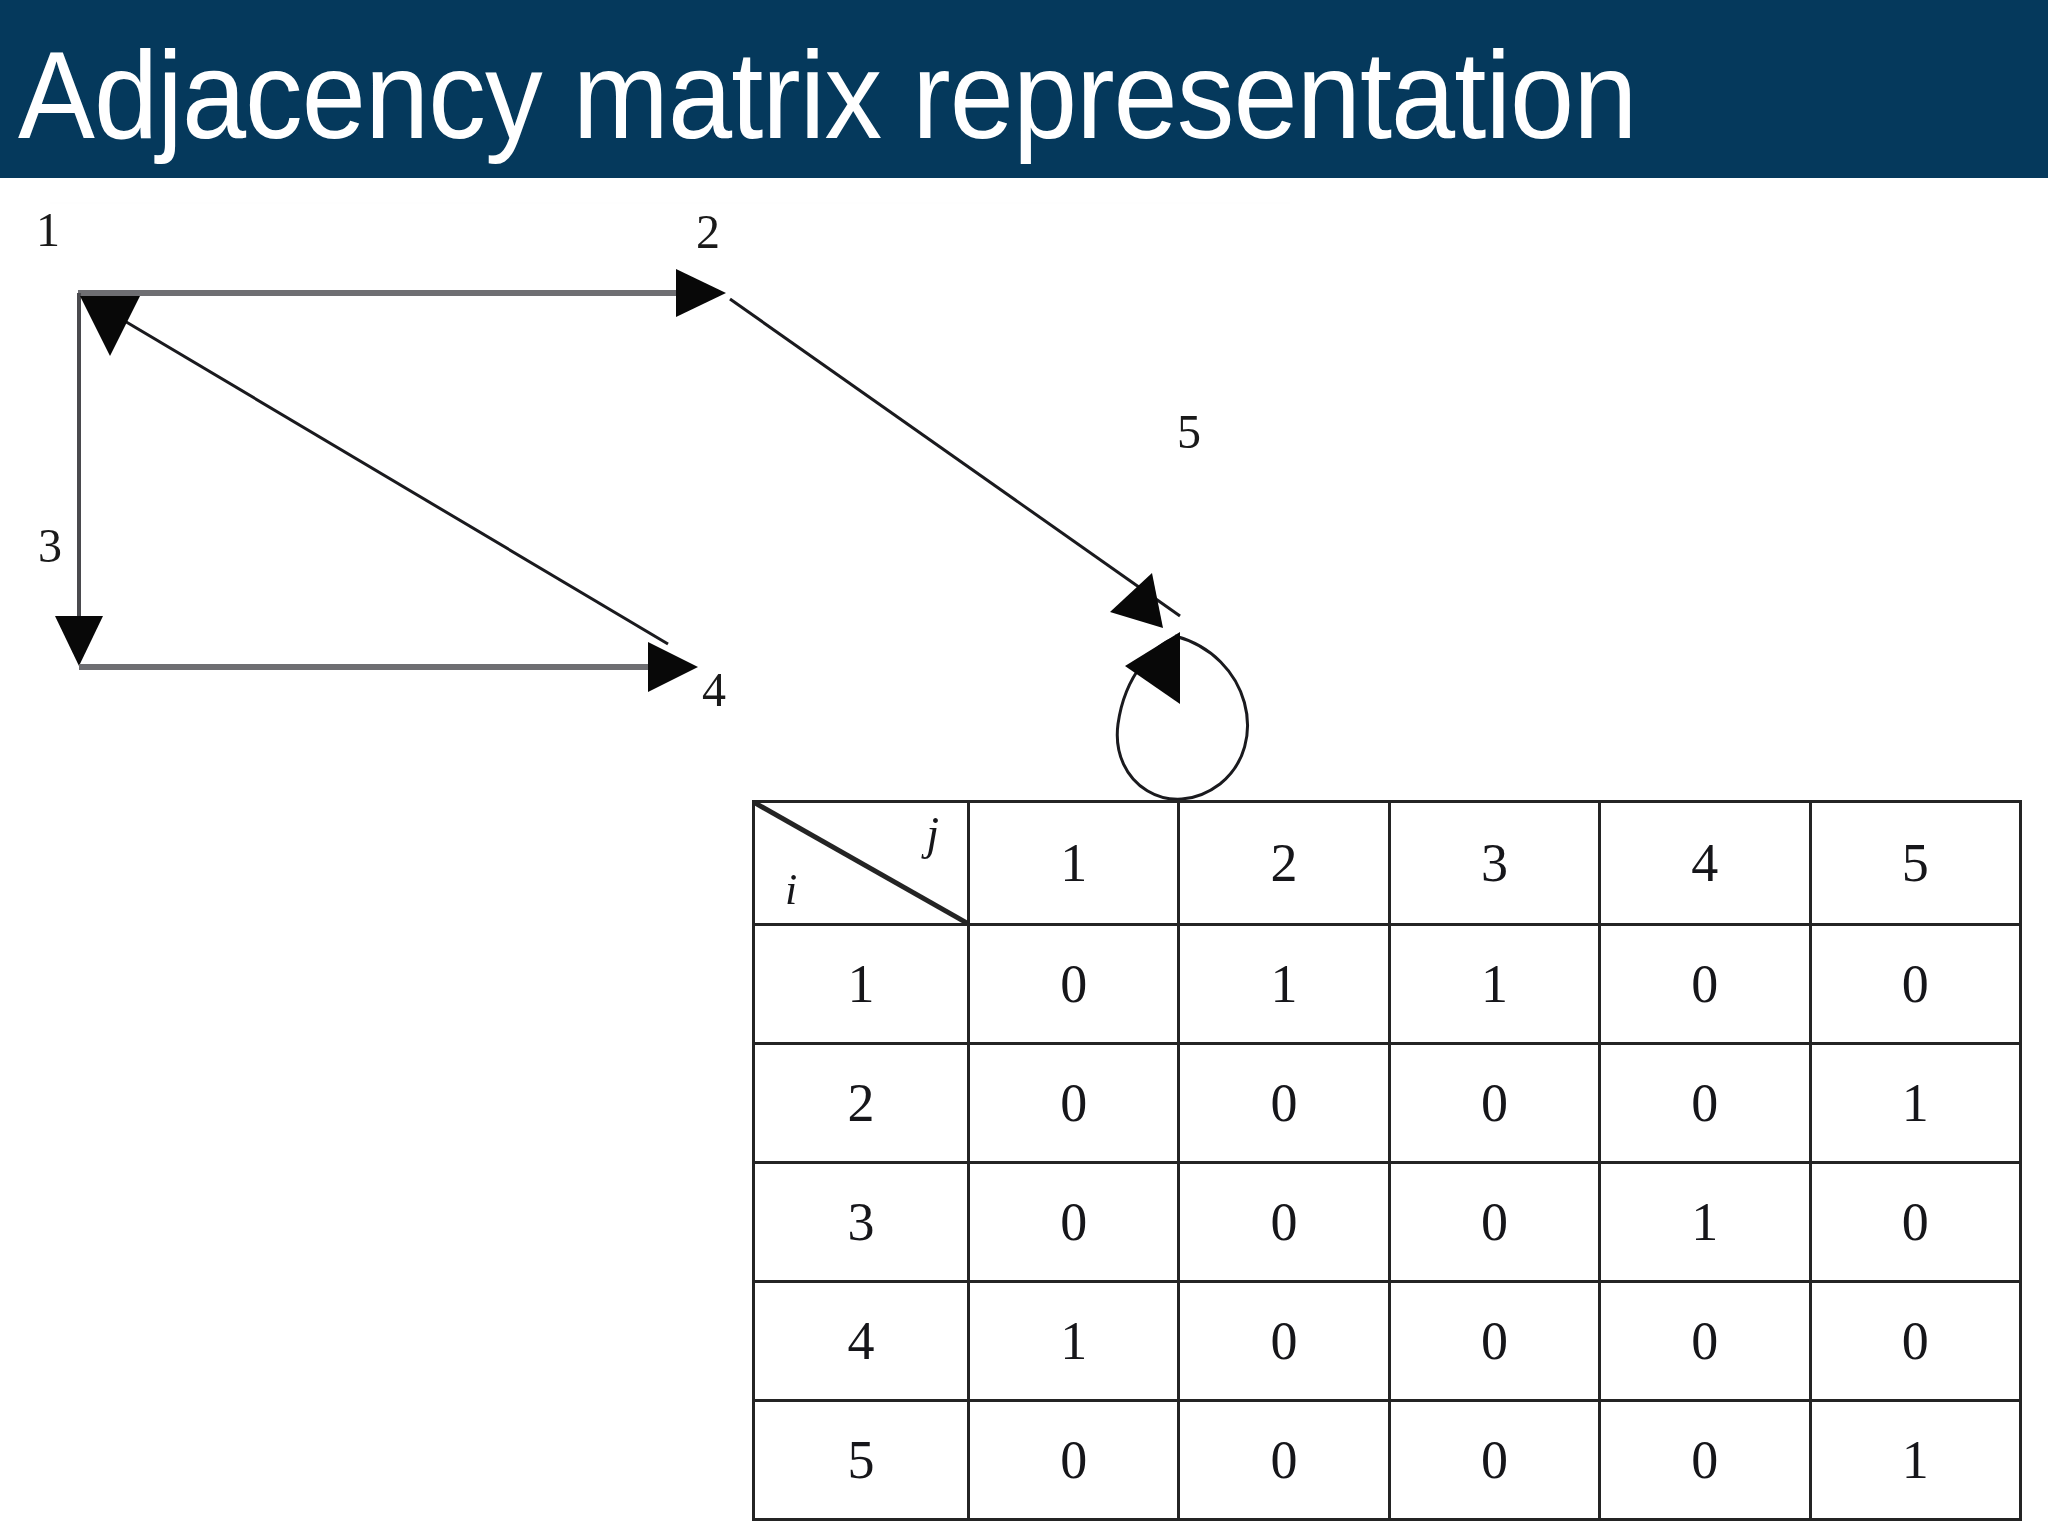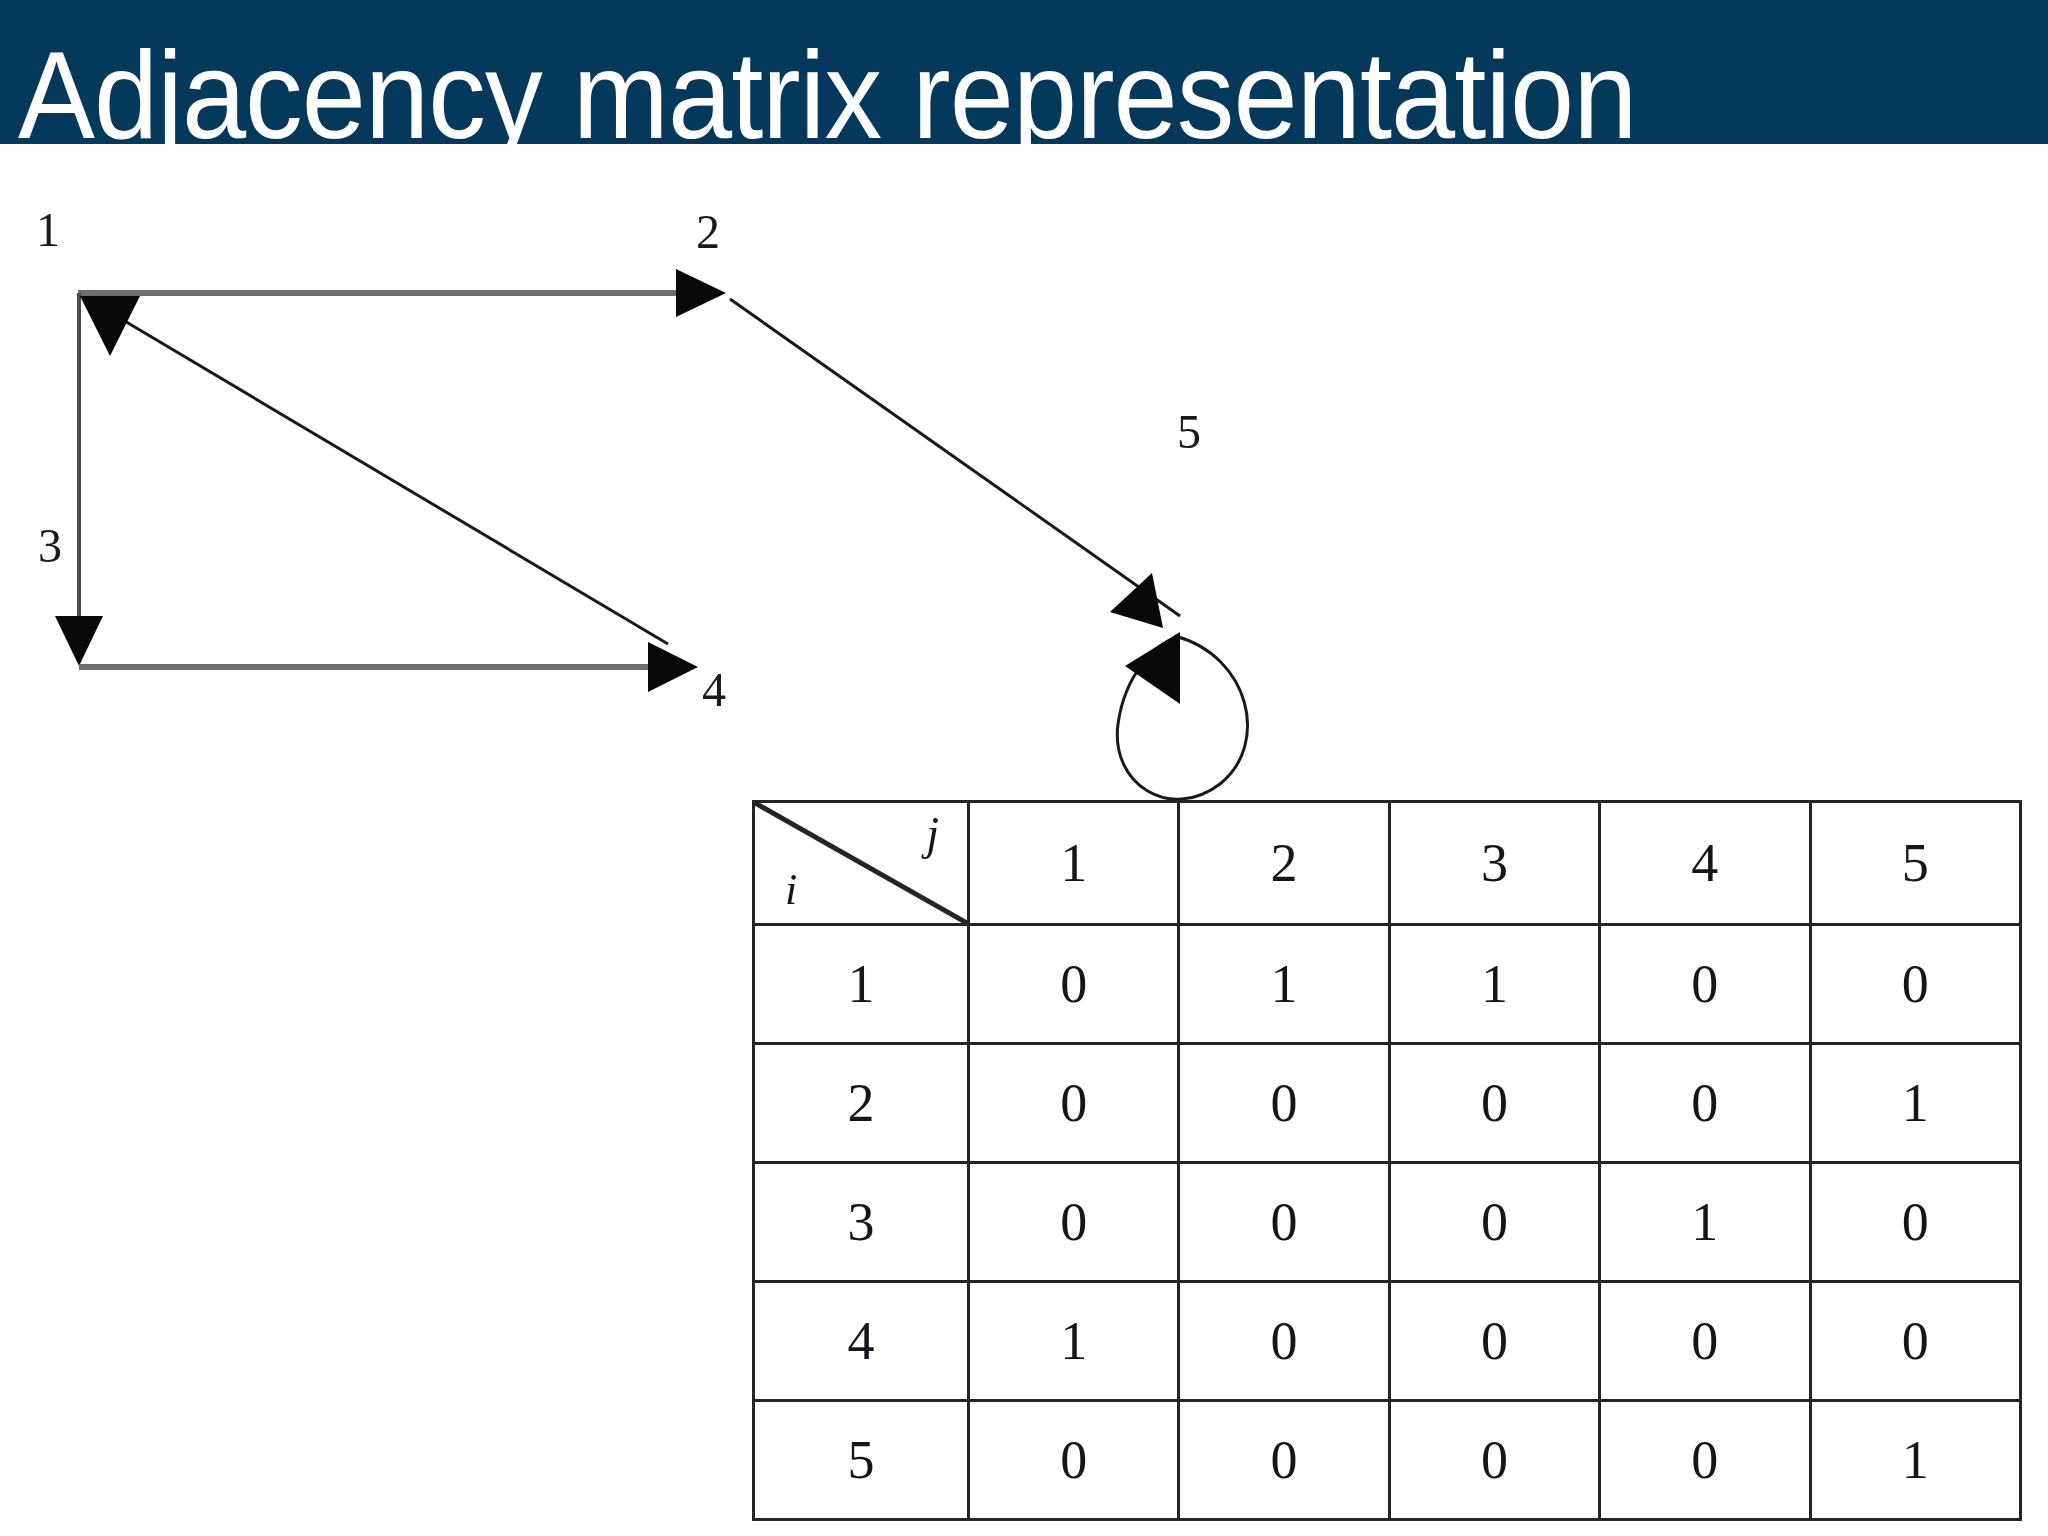--- a/index.html
+++ b/index.html
@@ -14,21 +14,21 @@
     overflow: hidden;
     font-family: "Liberation Sans", sans-serif;
   }
 
   
   #title-bar {
     position: absolute;
     left: 0;
     top: 0;
     width: 2048px;
-    height: 144px;
+    height: 178px;
     background: #05395c;
   }
   #slide-title {
     position: absolute;
     left: 18px;
     top: 16px;
     width: 1990px;
     height: 170px;
     line-height: 158px;
     color: #ffffff;

